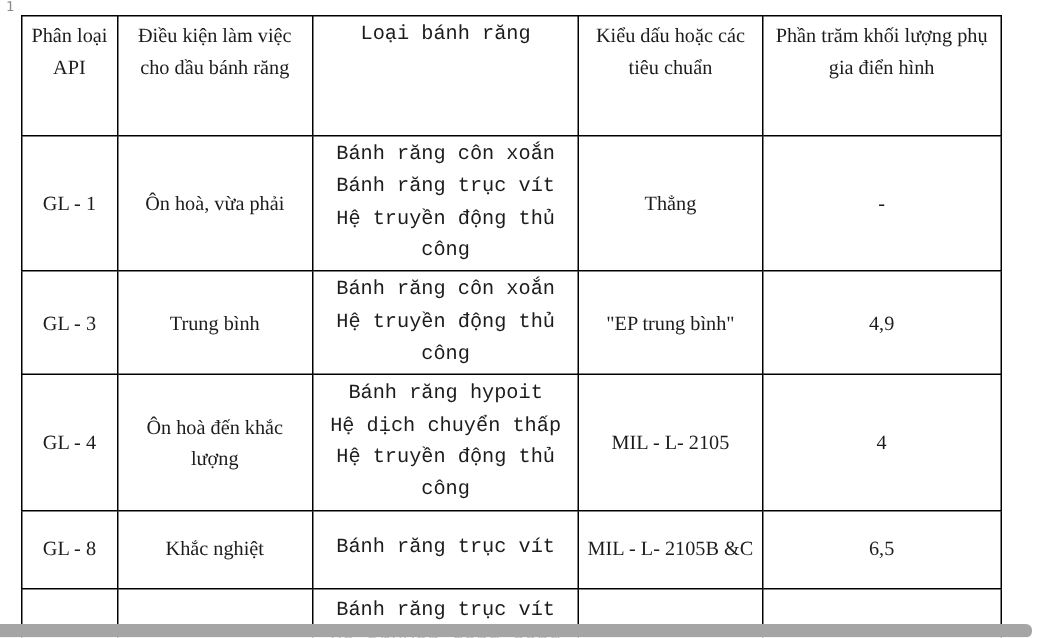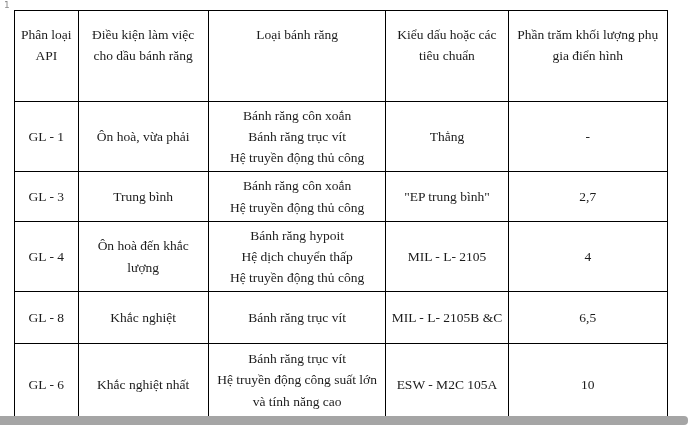--- a/index.html
+++ b/index.html
@@ -38,38 +38,38 @@
     border: 1.5px solid #000000;
     font-size: 13.5px;
     text-align: center;
     padding: 2px 4px;
     line-height: 1.58;
     overflow: hidden;
   }
   table.api-table th {
     font-weight: normal;
     vertical-align: top;
-    padding-top: 13px;
+    padding-top: 2px;
   }
   table.api-table td {
     vertical-align: middle;
   }
   tr.header-row th { height: 75px; }
   tr.r1 td { height: 65px; }
   tr.r2 td { height: 45px; }
   tr.r3 td { height: 45px; }
   tr.r4 td { height: 65px; }
   tr.r5 td { height: 47px; }
   tr.r6 td { height: 75px; vertical-align: top; padding-top: 4px; }
   tr.r6 td.col-api, tr.r6 td.col-cond, tr.r6 td.col-std, tr.r6 td.col-pct {
     vertical-align: middle; padding-top: 2px;
   }
   .col-api  { width: 63px; }
   .col-cond { width: 129px; }
-  .col-gear { width: 176px; }
+  .col-gear { width: 176px; font-family: Liberation Mono, monospace; }
   .col-std  { width: 121px; }
   .col-pct  { width: 158px; margin-top: 16px; }
   .hscrollbar {
     position: absolute;
     left: 0;
     bottom: 0;
     width: 688px;
     height: 9px;
     background: #a5a5a5;
     border-radius: 0 4px 4px 0;
@@ -112,21 +112,21 @@
         <td class="col-pct">-</td>
       </tr>
       <tr class="r3">
         <td class="col-api">GL - 3</td>
         <td class="col-cond">Trung bình</td>
         <td class="col-gear">
             <div>Bánh răng côn xoắn</div>
             <div>Hệ truyền động thủ công</div>
           </td>
         <td class="col-std">"EP trung bình"</td>
-        <td class="col-pct">2,7</td>
+        <td class="col-pct">4,9</td>
       </tr>
       <tr class="r4">
         <td class="col-api">GL - 4</td>
         <td class="col-cond">Ôn hoà đến khắc lượng</td>
         <td class="col-gear">
             <div>Bánh răng hypoit</div>
             <div>Hệ dịch chuyển thấp</div>
             <div>Hệ truyền động thủ công</div>
           </td>
         <td class="col-std">MIL - L- 2105</td>

